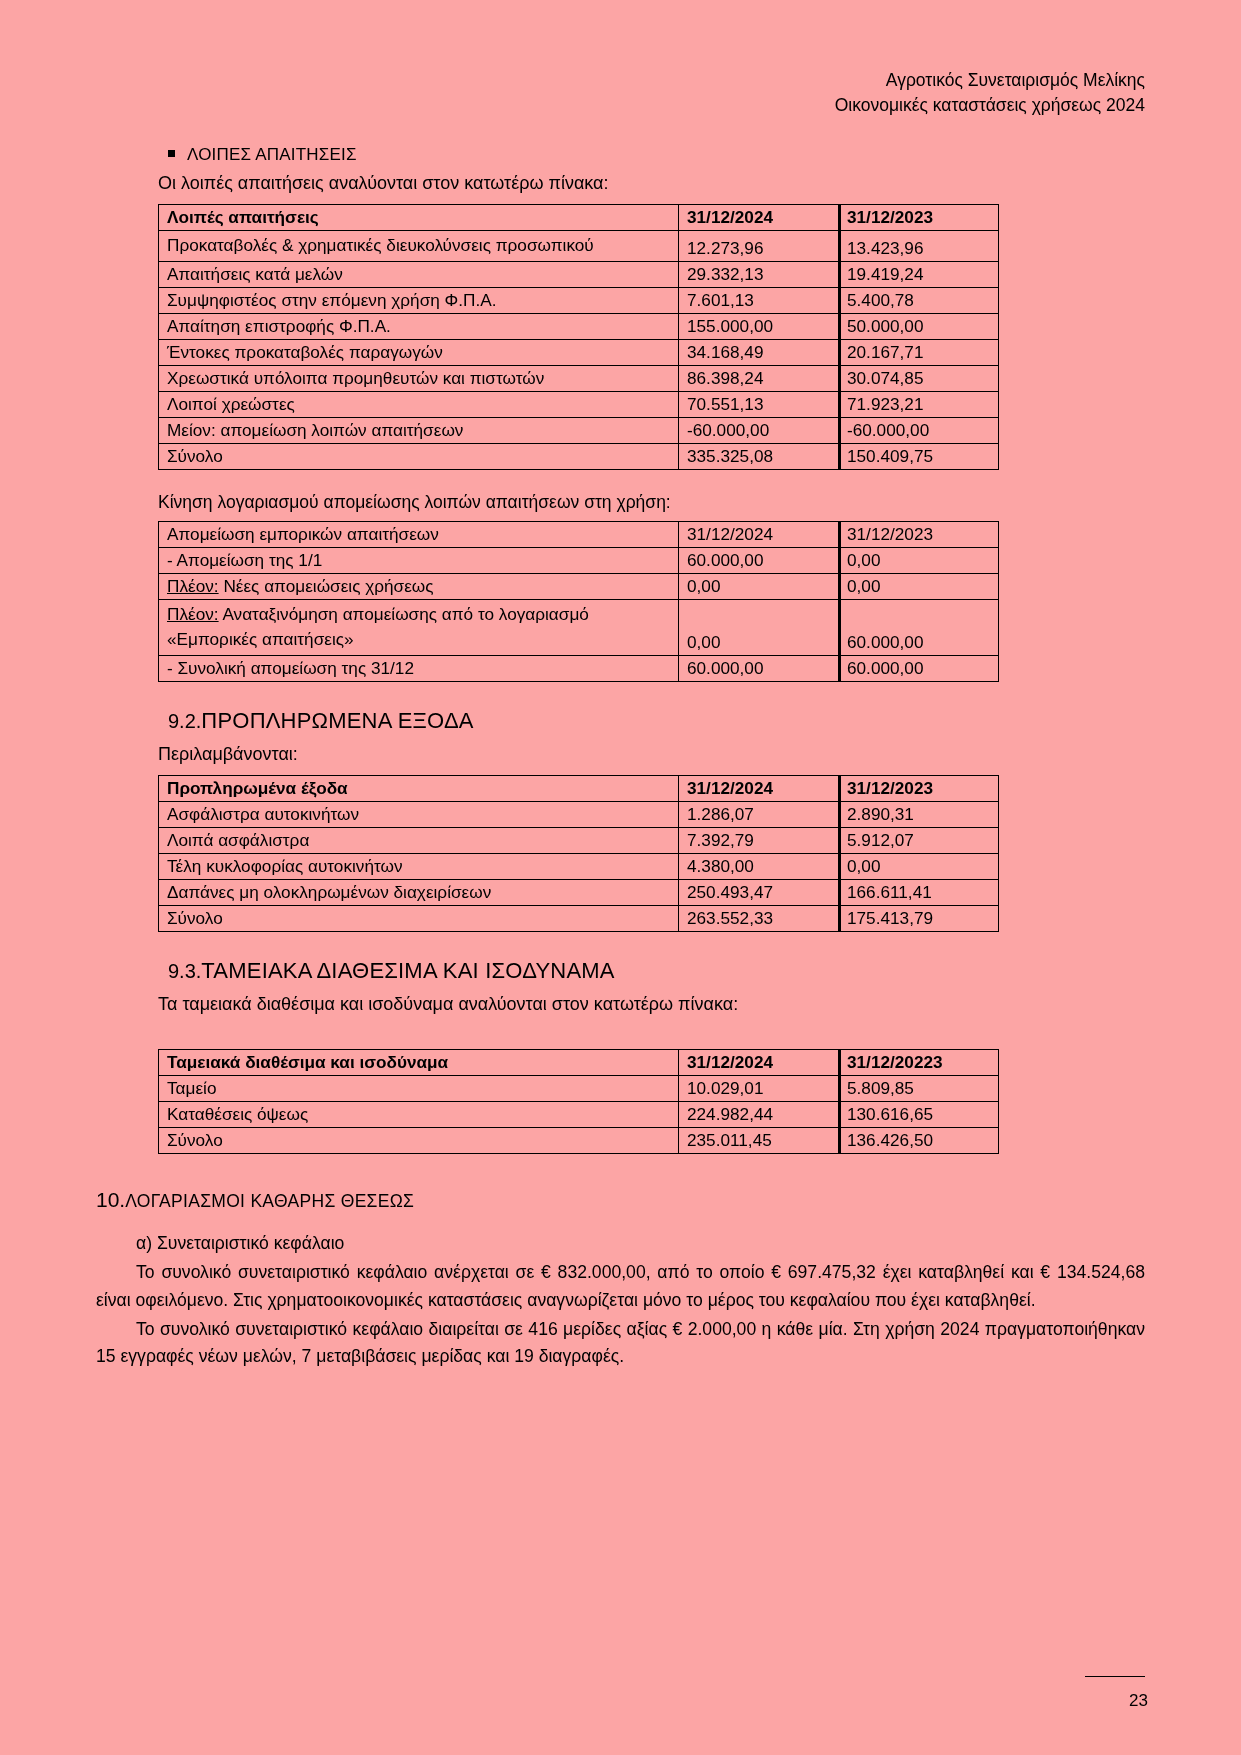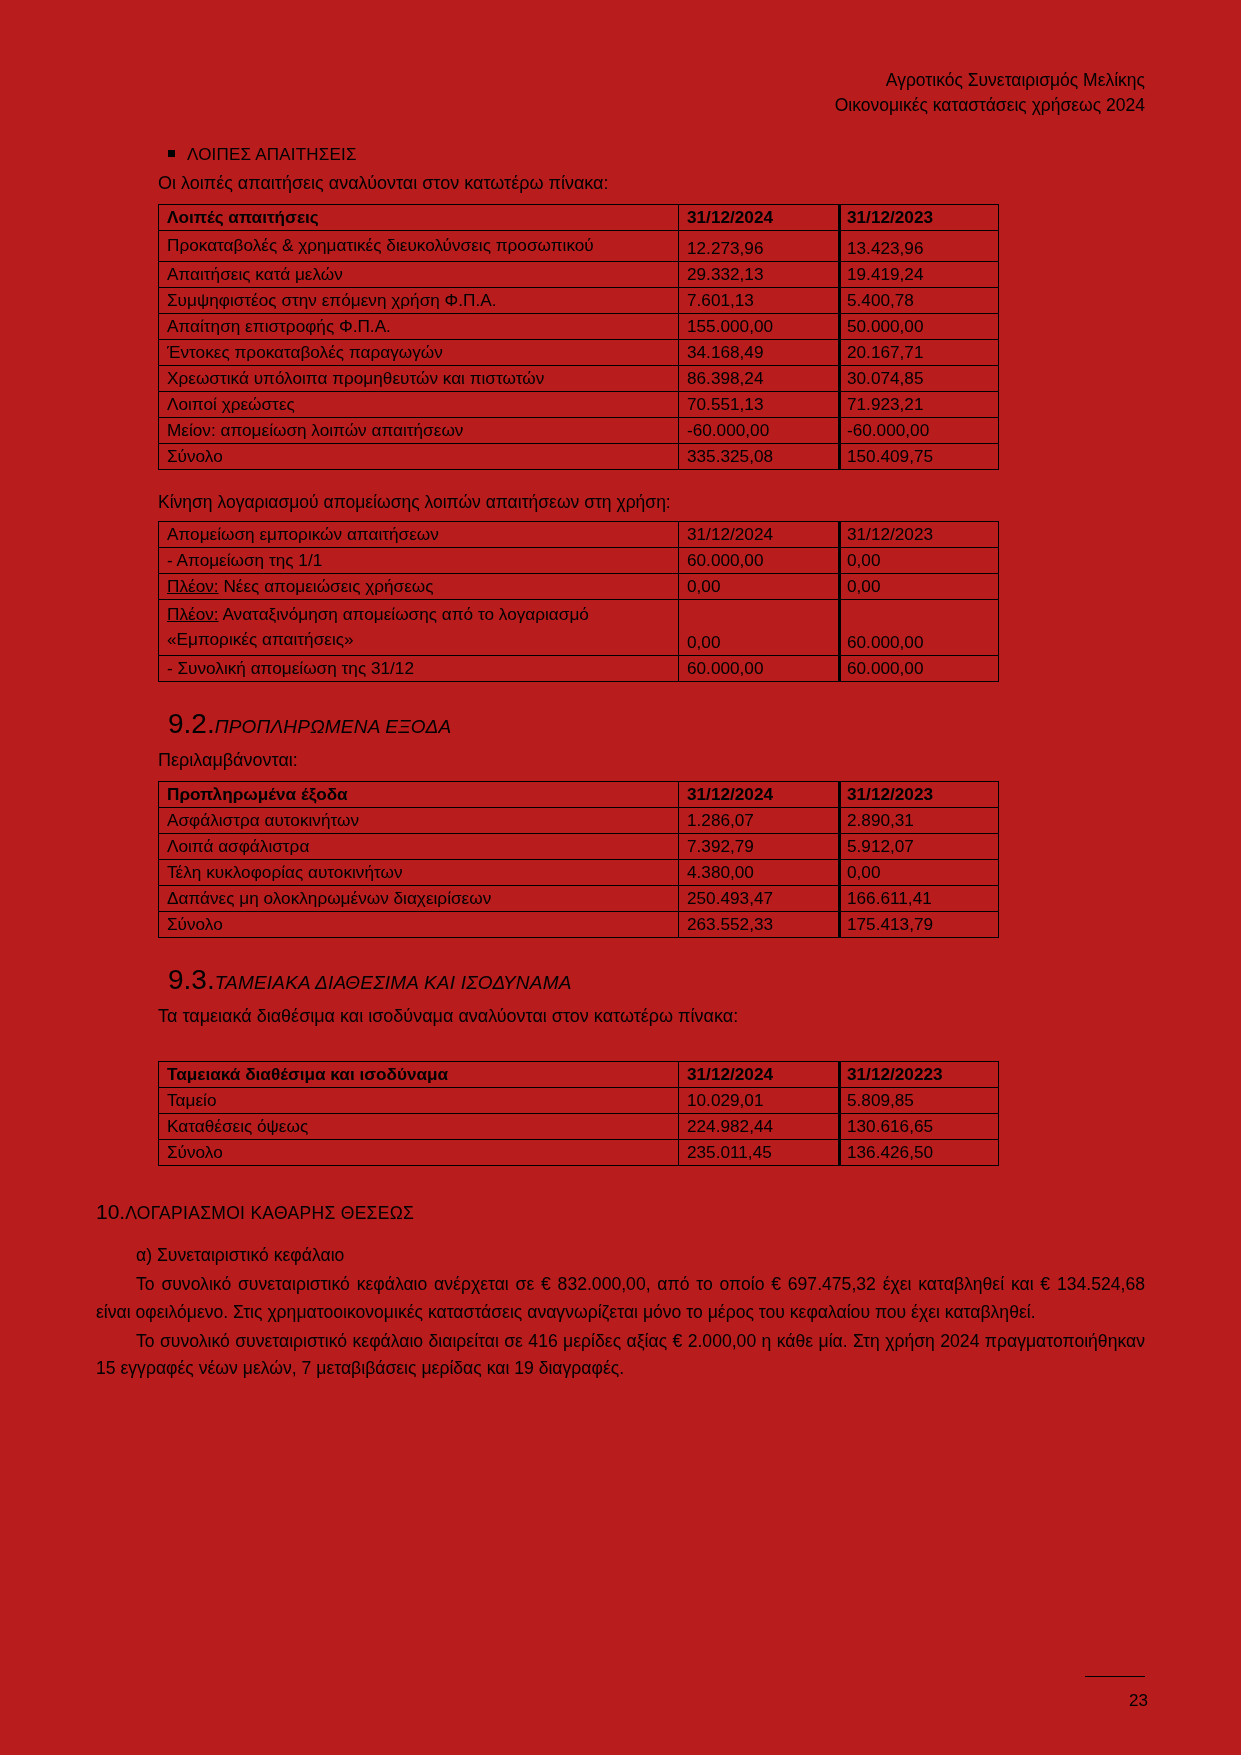--- a/index.html
+++ b/index.html
@@ -9,21 +9,21 @@
   }
   body {
     font-family: "Liberation Sans", sans-serif;
     color: #000000;
   }
   .page {
     position: relative;
     width: 1241px;
     height: 1755px;
     margin: 0 auto;
-    background: #b91c1c;
+    background: #fca5a5;
     box-sizing: border-box;
     padding: 60px 96px 40px 96px;
   }
   .header {
     text-align: right;
     font-size: 17.5px;
     line-height: 1.45;
     margin-top: 8px;
     margin-bottom: 26px;
   }
@@ -95,22 +95,22 @@
 
   .gap-note {
     font-size: 17.5px;
     margin: 22px 0 8px 62px;
   }
   h3.sec {
     font-size: 19px;
     font-weight: normal;
     margin: 26px 0 10px 72px;
   }
-  h3.sec .num { font-size: 28px; }
-  h3.sec .rest { font-size: 19px; letter-spacing: .2px; font-style: italic; }
+  h3.sec .num { font-size: 20px; }
+  h3.sec .rest { font-size: 22px; letter-spacing: .2px; }
 
   h2.sec10 {
     font-size: 21px;
     font-weight: normal;
     margin: 34px 0 18px 0;
   }
   h2.sec10 .rest { font-size: 17.5px; letter-spacing: .3px; }
 
   p.body {
     font-size: 17.6px;

